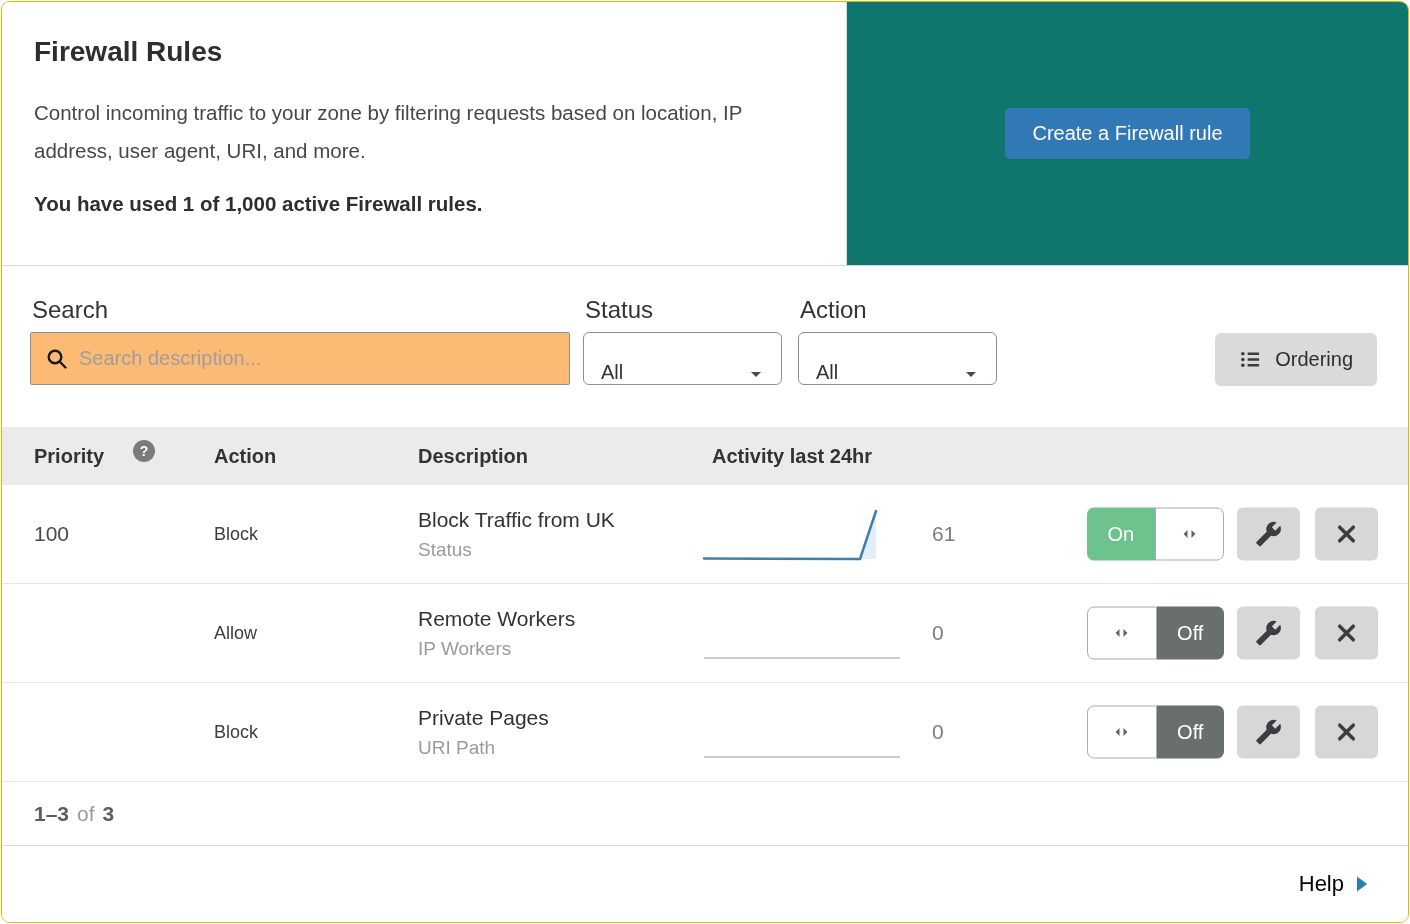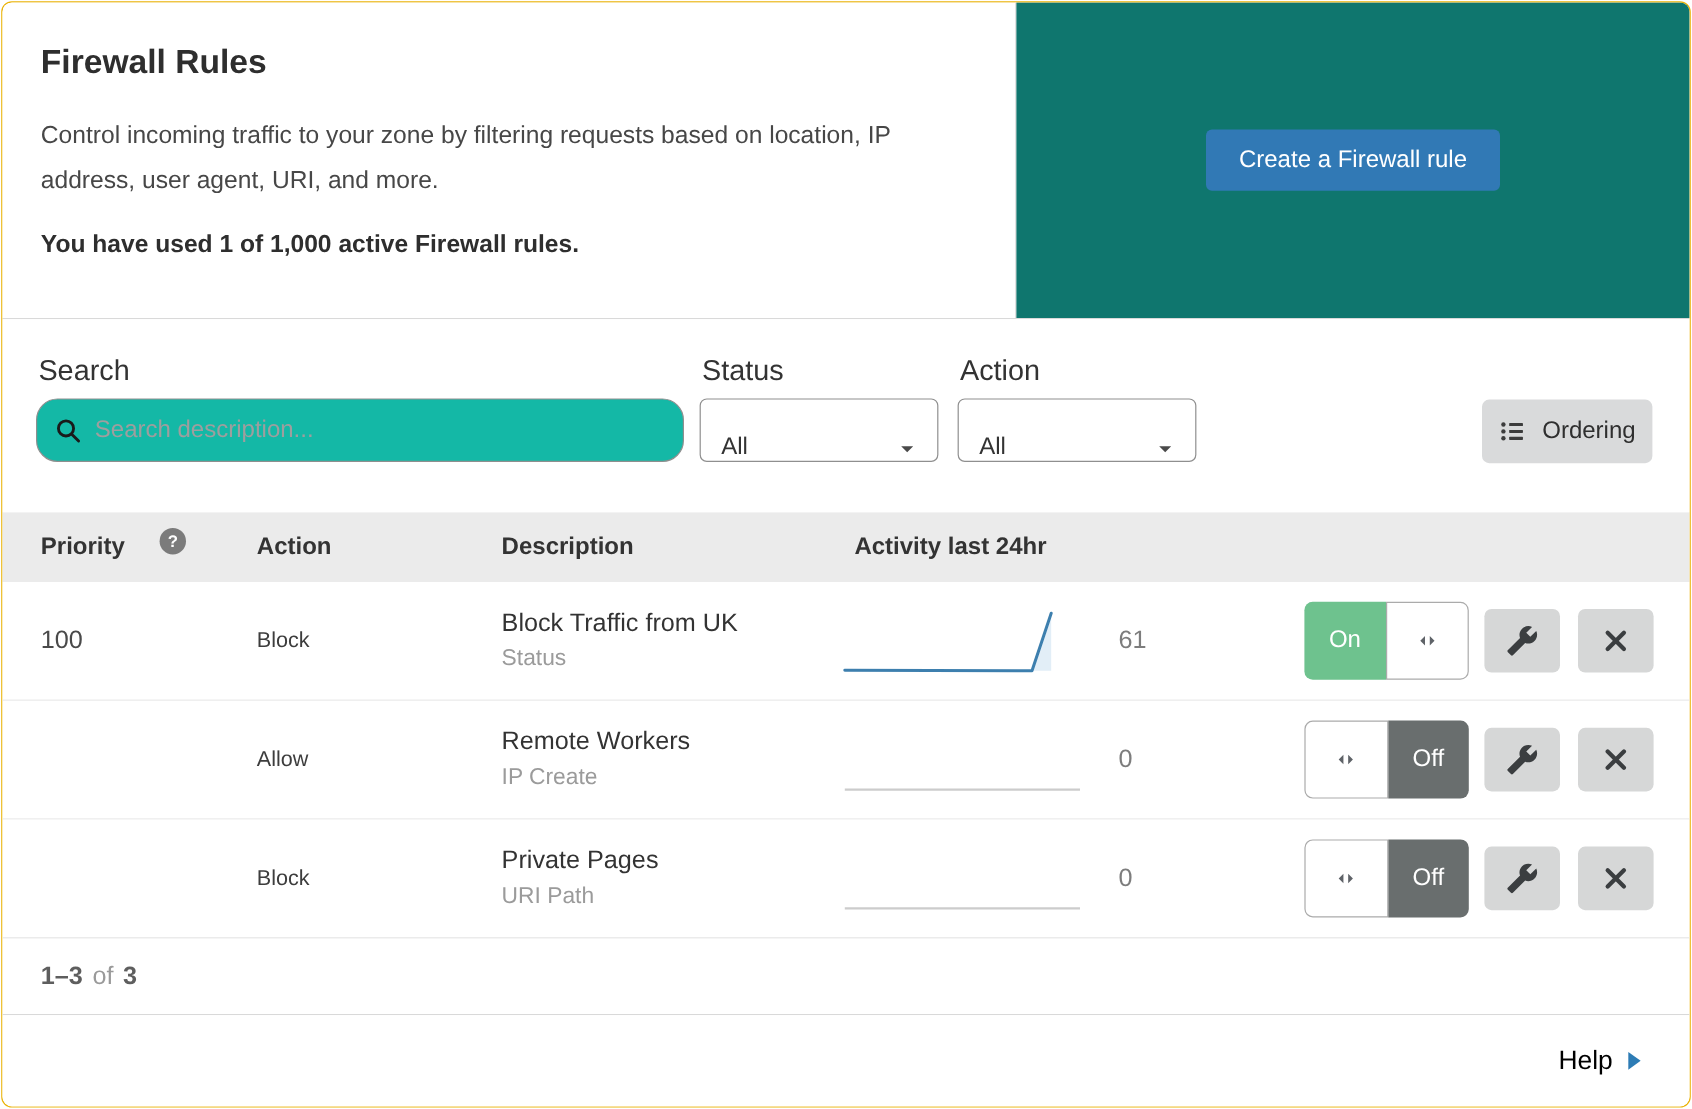--- a/index.html
+++ b/index.html
@@ -30,41 +30,41 @@
   }
 
   
   .filters { height:161px; flex:none; position:relative; background:#fff; }
   .filter-label { position:absolute; top:30px; font-size:24px; color:#333; }
   .lbl-search { left:30px; }
   .lbl-status { left:583px; }
   .lbl-action { left:798px; }
   .search-box {
     position:absolute; left:28px; top:66px; width:540px; height:53px;
-    border:1px solid #8f8f8f; border-radius:18px;
-    display:flex; align-items:center; padding:12px 14px; background:#14b8a6;
+    border:1px solid #8f8f8f; border-radius:2px;
+    display:flex; align-items:center; padding:12px 14px; background:#fdba74;
   }
   .search-box input {
     flex:1; border:none; outline:none; font-family:inherit;
     font-size:20px; color:#333; margin-left:10px; background:transparent;
   }
   .search-box input::placeholder { color:#9e9e9e; }
   .select {
     position:absolute; top:66px; width:199px; height:53px;
     border:1px solid #8f8f8f; border-radius:6px; background:#fff;
     display:flex; align-items:flex-end; justify-content:space-between;
     padding:0 15px 0 17px; font-size:20px; color:#333; cursor:pointer;
   }
   .select-status { left:581px; }
   .select-action { left:796px; }
   .ordering-btn {
     position:absolute; top:67px; right:31px; height:53px;
     background:#d9dadb; border:none; border-radius:6px;
     font-family:inherit; font-size:20px; color:#2f2f2f;
-    display:flex; align-items:center; gap:13px; padding:0 14px; cursor:pointer;
+    display:flex; align-items:center; gap:13px; padding:0 24px; cursor:pointer;
   }
 
   
   .thead { height:58px; flex:none; background:#ebebeb; position:relative; }
   .th { position:absolute; top:50%; transform:translateY(-50%); font-size:20px; font-weight:bold; color:#333; }
   .th-priority { left:32px; }
   .th-action { left:212px; }
   .th-desc { left:416px; }
   .th-activity { left:710px; }
   .q-icon {
@@ -76,21 +76,21 @@
   .row { height:99px; flex:none; position:relative; border-bottom:1px solid #e7e7e7; background:#fff; }
   .cell { position:absolute; top:50%; transform:translateY(-50%); }
   .cell-priority { left:32px; font-size:21px; color:#4a4a4a; }
   .cell-action { left:212px; font-size:18px; color:#3d3d3d; }
   .cell-desc { left:416px; }
   .desc-title { font-size:21px; color:#333; }
   .desc-sub { font-size:19px; color:#9b9b9b; margin-top:7px; }
   .cell-spark { left:698px; width:205px; height:62px; }
   .cell-count { left:930px; font-size:21px; color:#7d7d7d; }
 
-  .toggle { position:absolute; left:1085px; top:50%; transform:translateY(-50%); width:137px; height:65px; display:flex; cursor:pointer; }
+  .toggle { position:absolute; left:1085px; top:50%; transform:translateY(-50%); width:137px; height:53px; display:flex; cursor:pointer; }
   .seg { flex:1; display:flex; align-items:center; justify-content:center; font-size:20px; }
   .toggle .label-seg { color:#fff; }
   .toggle.on  .label-seg  { background:#6ec28e; border-radius:7px 0 0 7px; }
   .toggle.on  .handle-seg { background:#fff; border:1px solid #ababab; border-radius:0 7px 7px 0; }
   .toggle.off .handle-seg { background:#fff; border:1px solid #ababab; border-radius:7px 0 0 7px; }
   .toggle.off .label-seg  { background:#696e6e; border-radius:0 7px 7px 0; }
 
   .icon-btn {
     position:absolute; top:50%; transform:translateY(-50%);
     width:63px; height:53px; border:none; border-radius:6px;
@@ -224,21 +224,21 @@
           </svg>
       </span>
     </button>
   </div>
 
   <div class="row">
     <span class="cell cell-priority"></span>
     <span class="cell cell-action">Allow</span>
     <div class="cell cell-desc">
       <div class="desc-title">Remote Workers</div>
-      <div class="desc-sub">IP Create</div>
+      <div class="desc-sub">IP Workers</div>
     </div>
     <div class="cell cell-spark">
       <svg width="205" height="62" viewBox="0 0 205 62">
           <line x1="4" y1="56" x2="200" y2="56" stroke="#cccccc" stroke-width="2"></line>
         </svg>
     </div>
     <span class="cell cell-count">0</span>
     <div class="toggle off">
       <span class="seg handle-seg">
         <svg width="19" height="19" viewBox="0 0 24 24" fill="#5f6368">

